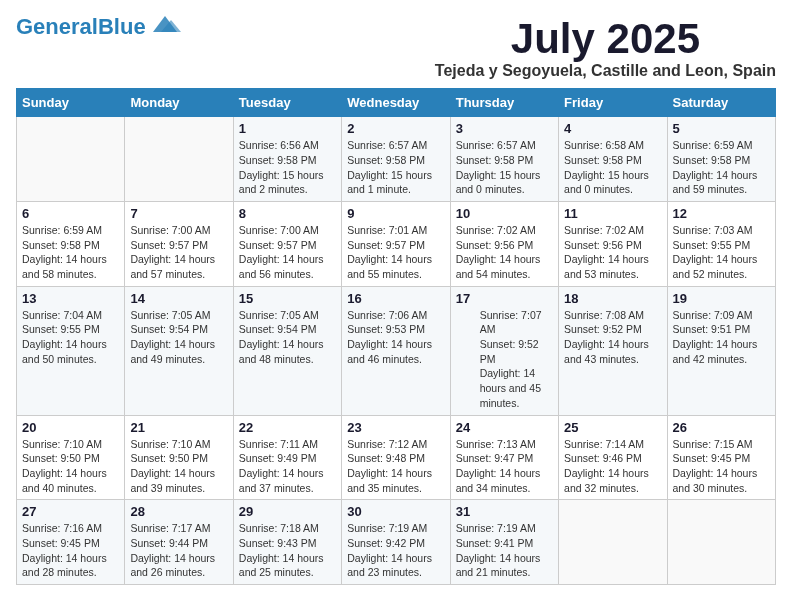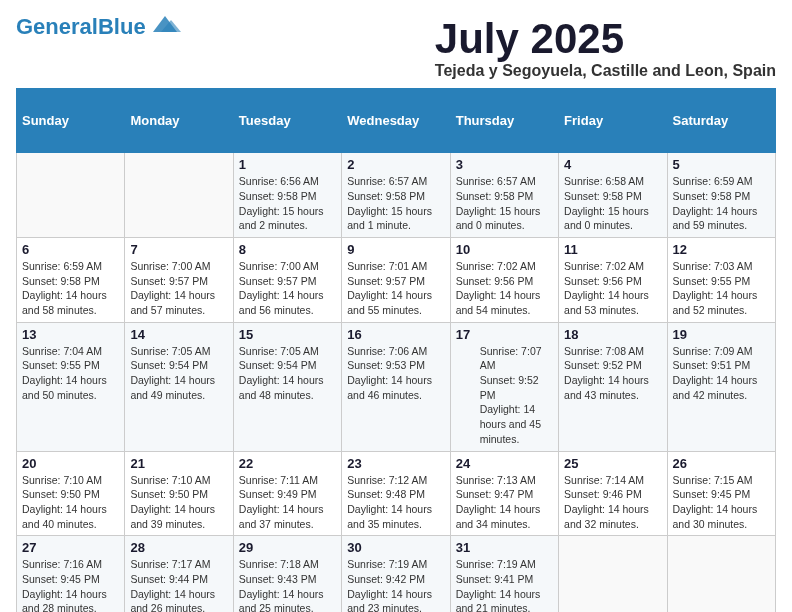--- a/index.html
+++ b/index.html
@@ -29,42 +29,42 @@
       line-height: 1;
     }
     .logo-text span {
       color: #2980b9;
     }
     .logo-row {
       display: flex;
       align-items: center;
     }
     .title-area {
-      text-align: left;
+      text-align: center;
     }
     .month-title {
       font-size: 42px;
       font-weight: bold;
       color: #1a1a2e;
       line-height: 1.1;
     }
     .location-title {
       font-size: 16px;
       color: #333;
       font-weight: bold;
     }
     table {
       width: 100%;
       border-collapse: collapse;
       font-size: 11px;
     }
     thead th {
       background-color: #2980b9;
       color: white;
-      padding: 24px 5px;
+      padding: 6px 5px;
       text-align: left;
       font-size: 13px;
       font-weight: bold;
       border: 1px solid #2980b9;
     }
     tbody td {
       border: 1px solid #ccc;
       vertical-align: top;
       padding: 4px 5px;
       width: 108px;

